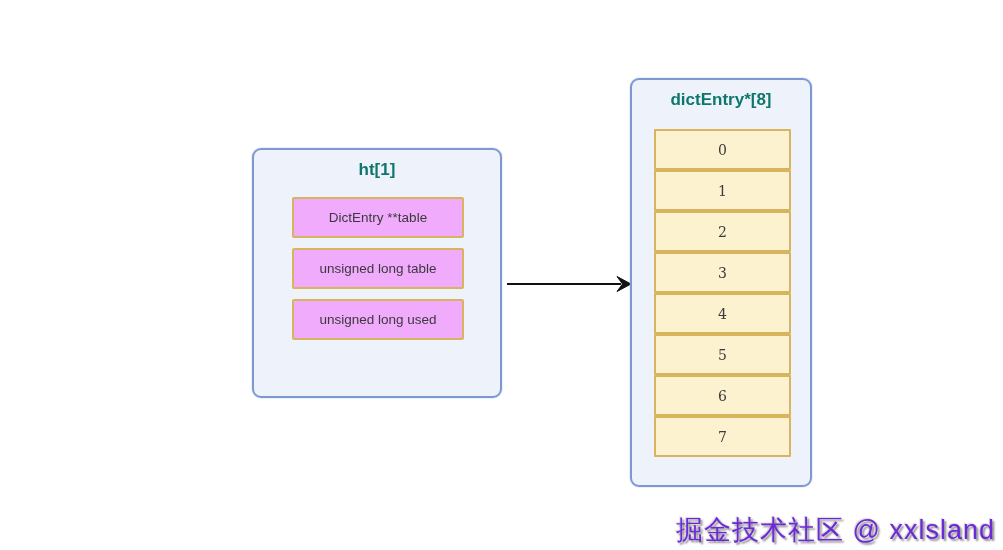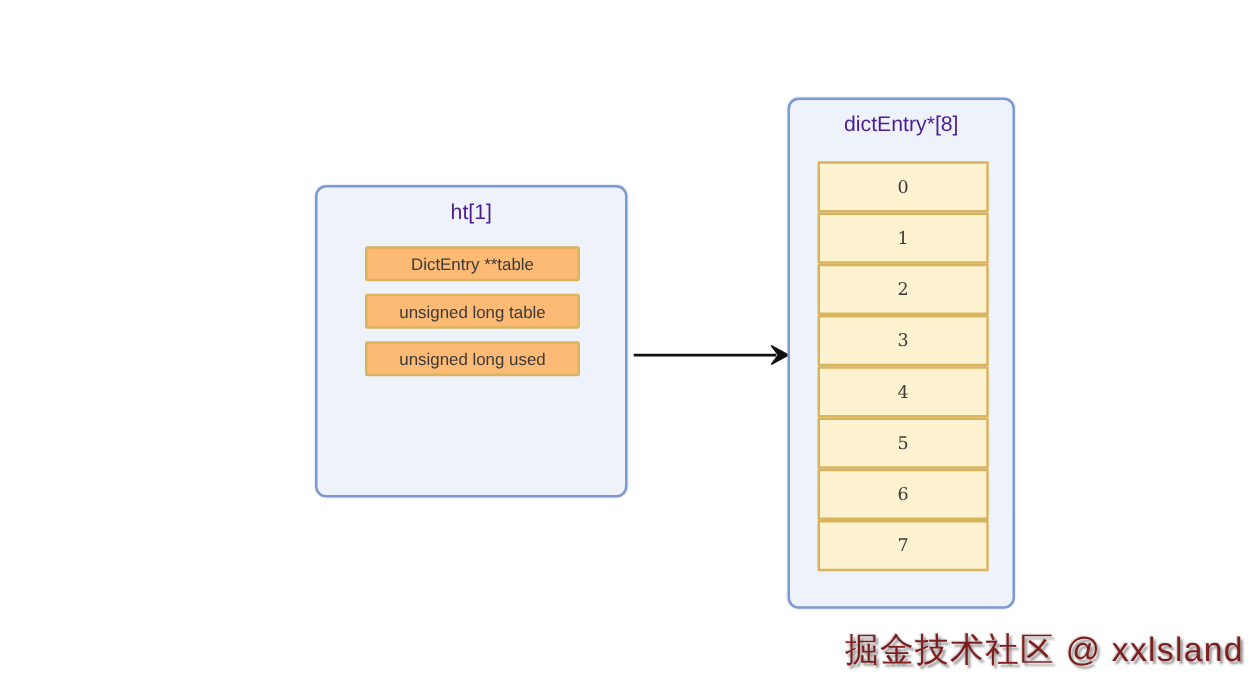--- a/index.html
+++ b/index.html
@@ -19,38 +19,38 @@
     border-radius: 9px;
     box-shadow: 0 0 0 1px rgba(125,153,209,0.15);
   }
   #left-box { left: 252px; top: 148px; width: 250px; height: 250px; }
   #right-box { left: 630px; top: 78px; width: 182px; height: 409px; }
 
   .box-title {
     position: absolute;
     left: 0; right: 0;
     text-align: center;
-    color: #4c1d95;
+    color: #0f766e;
     font-size: 17px;
-    font-weight: 400;
+    font-weight: 700;
   }
   #left-box .box-title { top: 10px; }
   #right-box .box-title { top: 10px; }
 
   .field-stack {
     position: absolute;
     left: 38px; top: 47px;
     width: 172px;
     display: flex;
     flex-direction: column;
     gap: 10px;
   }
   .field-cell {
-    height: 28px;
-    background: #fdba74;
+    height: 41px;
+    background: #f0abfc;
     border: 2px solid #d9b45e;
     border-radius: 2px;
     display: flex;
     align-items: center;
     justify-content: center;
     font-size: 13.5px;
     color: #3a3a3a;
   }
 
   .slot-stack {
@@ -76,23 +76,23 @@
   .slot-cell + .slot-cell { margin-top: 0px; }
 
   #arrow-svg {
     position: absolute;
     left: 503px; top: 270px;
     width: 132px; height: 28px;
   }
 
   .watermark {
     position: absolute;
-    right: 8px; bottom: 12px;
+    right: 8px; bottom: 2px;
     font-size: 27px;
-    color: #7f1d1d;
+    color: #6d28d9;
     letter-spacing: 1px;
     text-shadow: 2px 2px 2px #8f8f8f, -1px -1px 1px #d8d8d8;
     white-space: nowrap;
   }
 </style>
 </head>
 <body>
 
 <div class="canvas">
 

